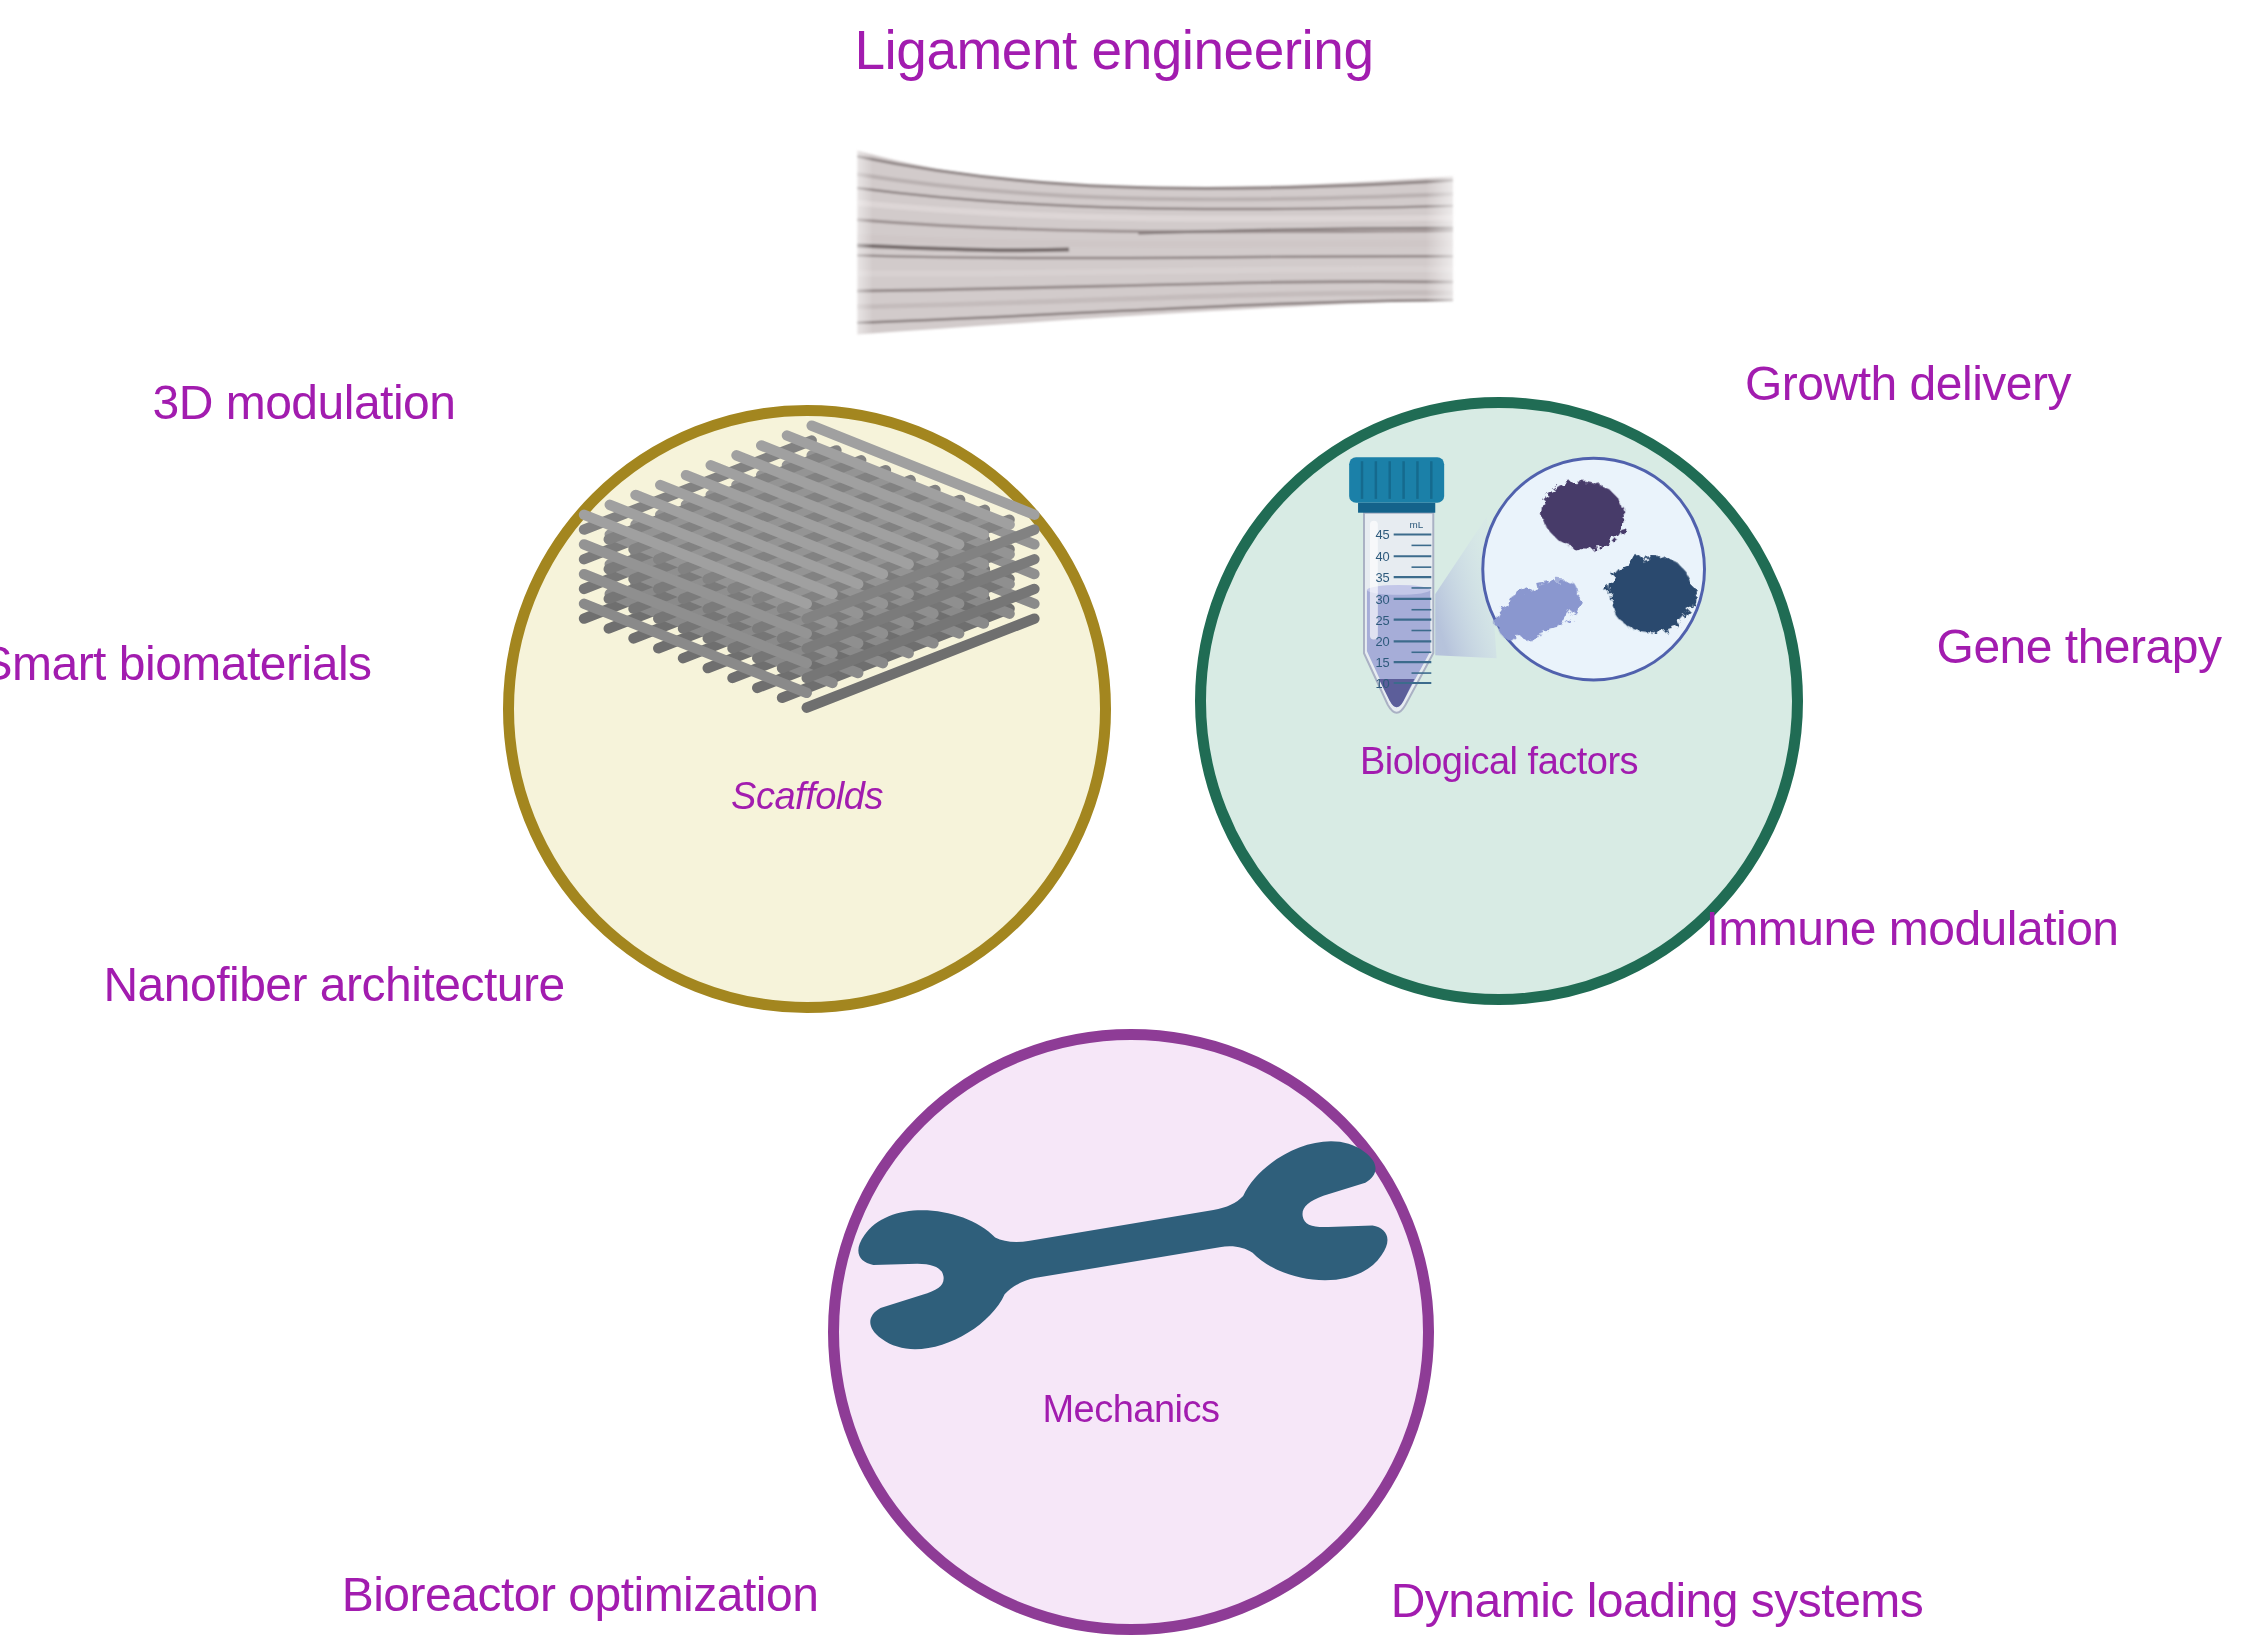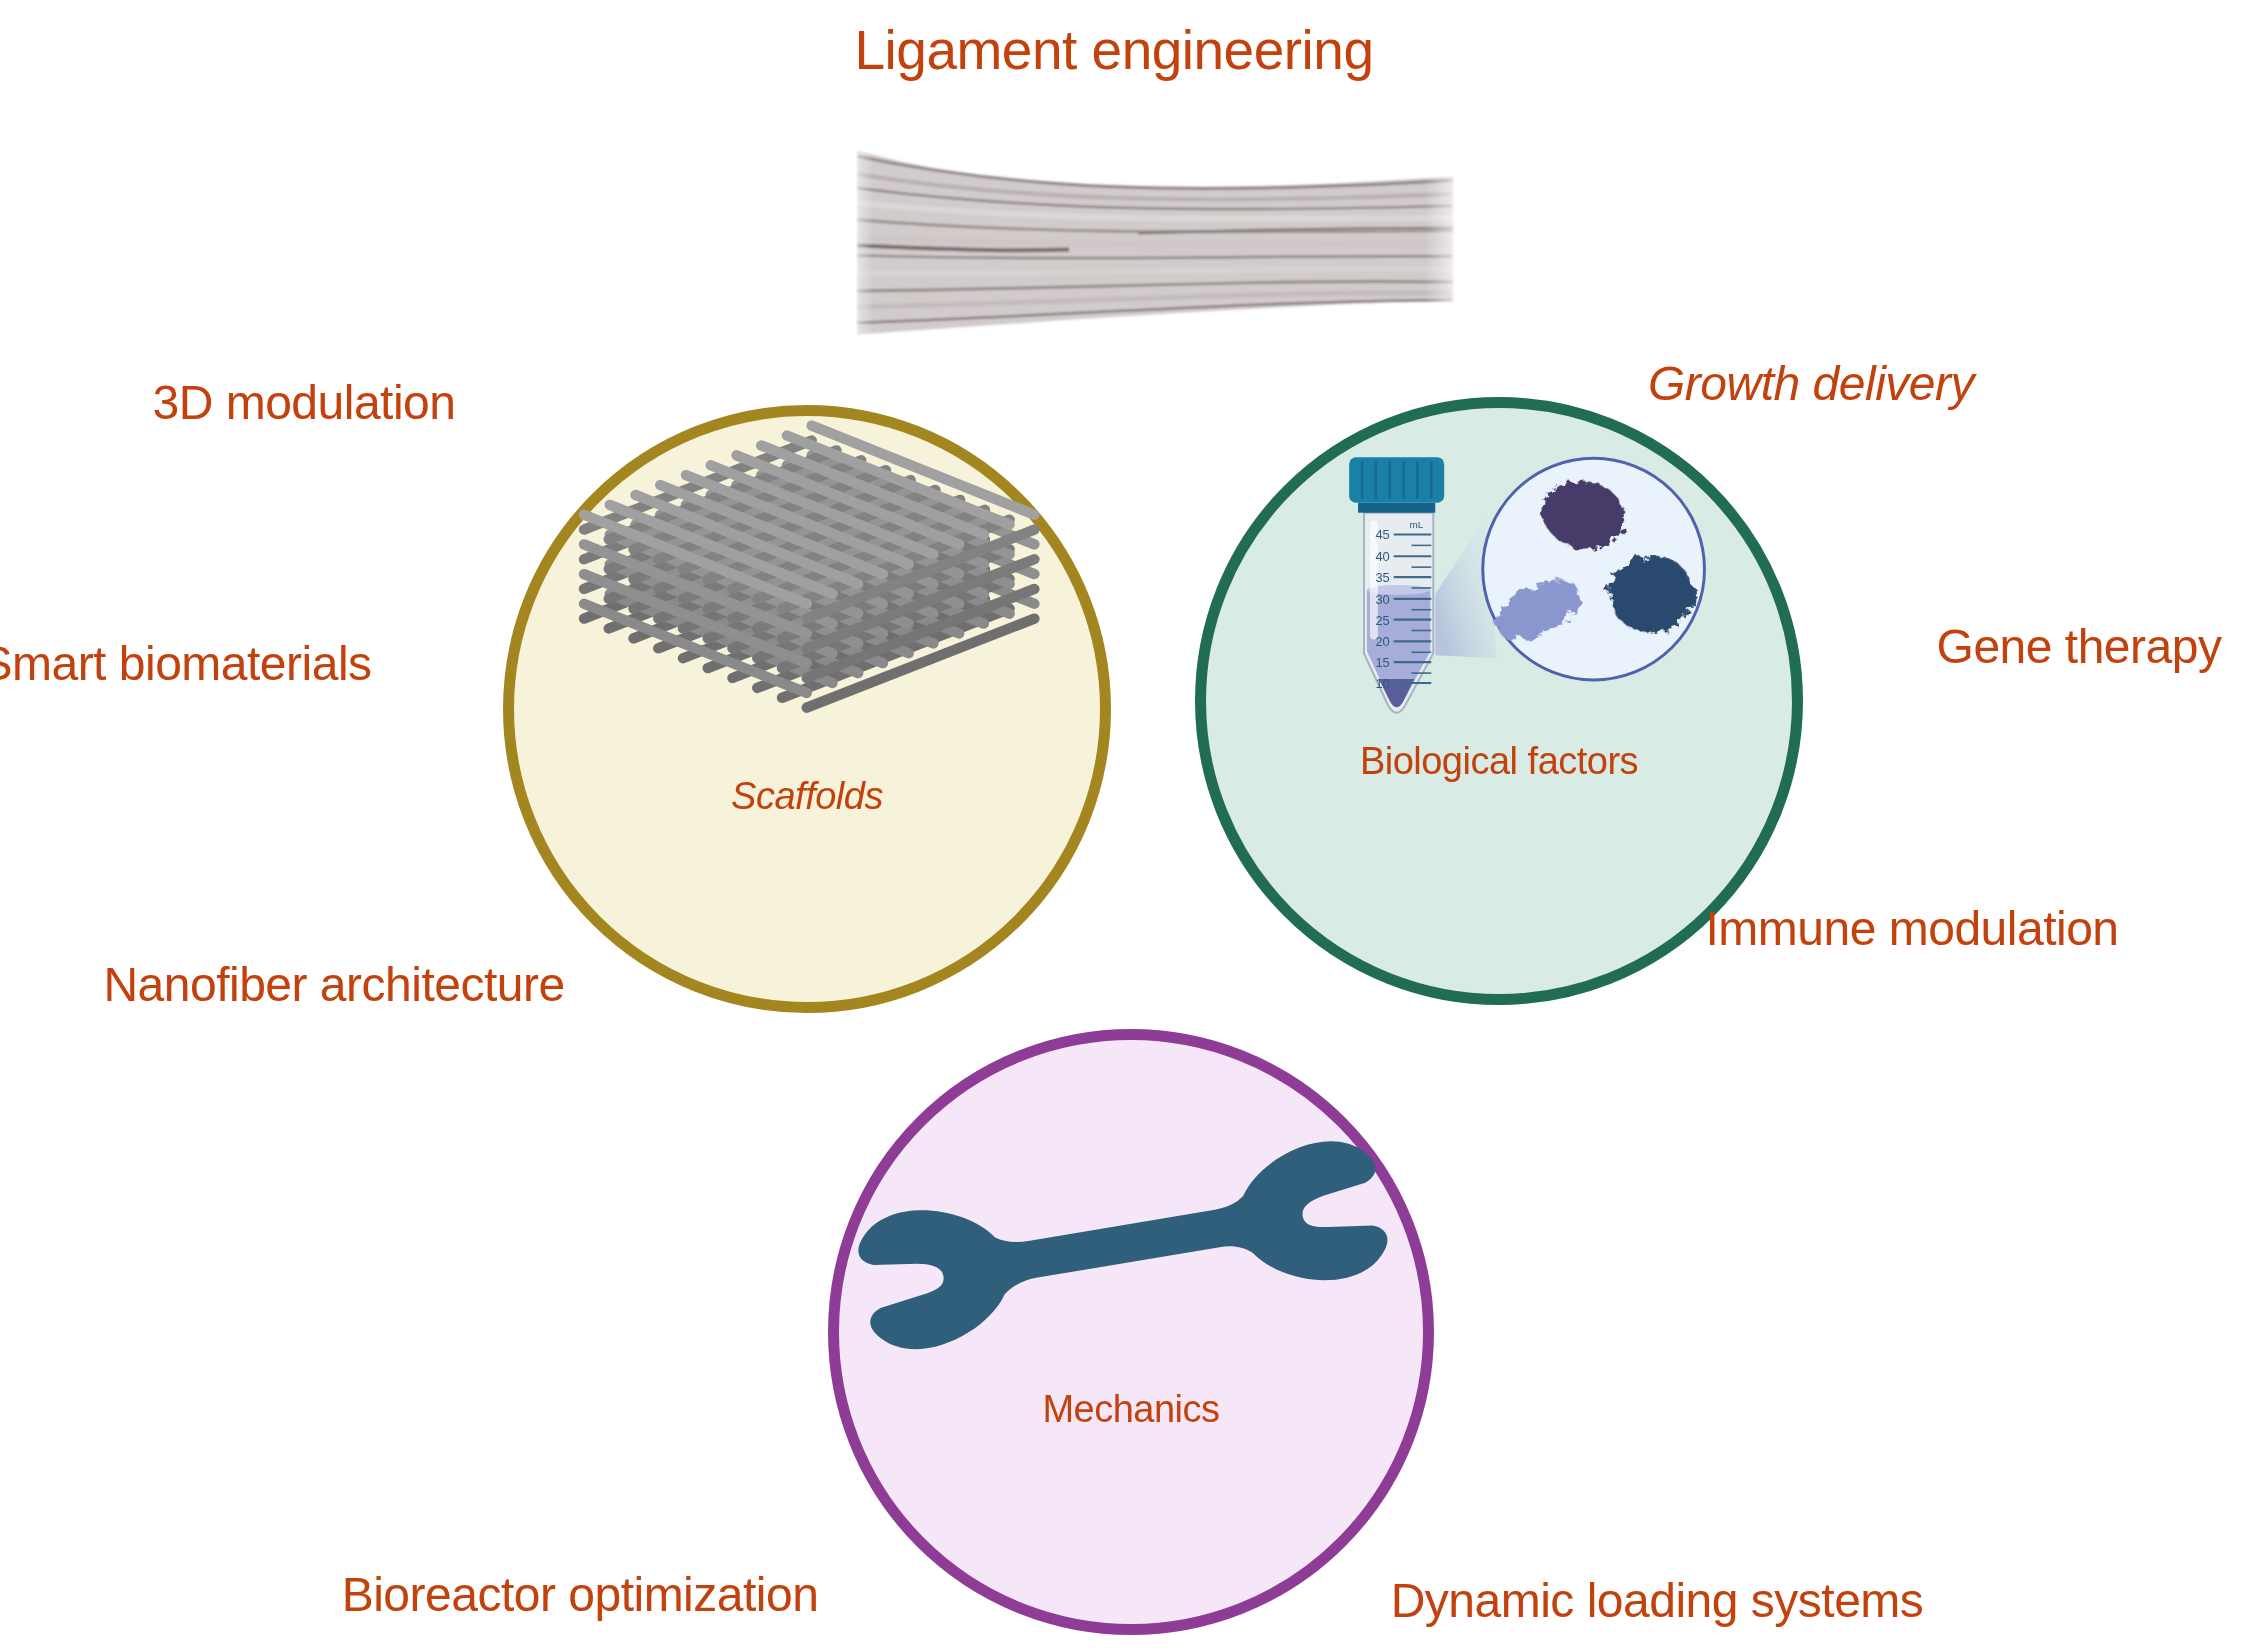--- a/index.html
+++ b/index.html
@@ -2,21 +2,21 @@
 <html><head>
 <meta charset="utf-8">
 <style>
   html,body{margin:0;padding:0;background:#ffffff;width:2241px;height:1651px;overflow:hidden;}
   #canvas{position:relative;width:2241px;height:1651px;background:#ffffff;font-family:"Liberation Sans",sans-serif;}
   .circle{position:absolute;border-radius:50%;box-sizing:border-box;}
   #c-scaffolds{left:503px;top:405px;width:608px;height:608px;background:#f6f3da;border:11px solid #a3861f;}
   #c-bio{left:1195px;top:397px;width:608px;height:608px;background:#d8ebe4;border:11px solid #206c54;}
   #c-mech{left:828px;top:1029px;width:606px;height:606px;background:#f6e7f8;border:11px solid #8e3c96;}
   .lbl{position:absolute;transform:translate(-50%,-50%);font:400 48px/1.15 "Liberation Sans",sans-serif;
-       color:#c2410c;white-space:nowrap;letter-spacing:-0.5px;z-index:30;text-align:center;}
+       color:#a21caf;white-space:nowrap;letter-spacing:-0.5px;z-index:30;text-align:center;}
   .title{font-size:55px;}
   .node-label{font-size:38px;}
   #art{position:absolute;left:0;top:0;z-index:20;pointer-events:none;}
   .lat{stroke-linecap:round;stroke-width:10.5px;fill:none;}
   .tick-num{font:400 13px "Liberation Sans",sans-serif;fill:#2e5a7c;}
   .ml{font:400 10px "Liberation Sans",sans-serif;fill:#2e5a7c;}
 </style>
 </head>
 <body>
 
@@ -171,21 +171,21 @@
         C538,-26 542,-38 528,-52 C496,-86 424,-64 400,-28 C392,-22 382,-19 368,-19 L180,-19
         C166,-19 154,-22 146,-28 Z"></path>
     </g>
   </svg>
 
   <div class="lbl title" style="left:1114px;top:51px;">Ligament engineering</div>
 
   <div class="lbl" style="left:304px;top:403px;">3D modulation</div>
   <div class="lbl" style="left:176px;top:664px;">Smart biomaterials</div>
   <div class="lbl" style="left:334px;top:985px;">Nanofiber architecture</div>
-  <div class="lbl" style="left:1811px;top:384px;font-style:italic;">Growth delivery</div>
+  <div class="lbl" style="left:1908px;top:384px;">Growth delivery</div>
   <div class="lbl" style="left:2059px;top:647px;margin-left:20px;">Gene therapy</div>
   <div class="lbl" style="left:1912px;top:929px;">Immune modulation</div>
   <div class="lbl" style="left:580px;top:1595px;">Bioreactor optimization</div>
   <div class="lbl" style="left:1657px;top:1601px;">Dynamic loading systems</div>
 
   <div class="lbl node-label" style="left:807px;top:797px;font-style:italic;">Scaffolds</div>
   <div class="lbl node-label" style="left:1499px;top:762px;">Biological factors</div>
   <div class="lbl node-label" style="left:1131px;top:1410px;">Mechanics</div>
 </div>
 

